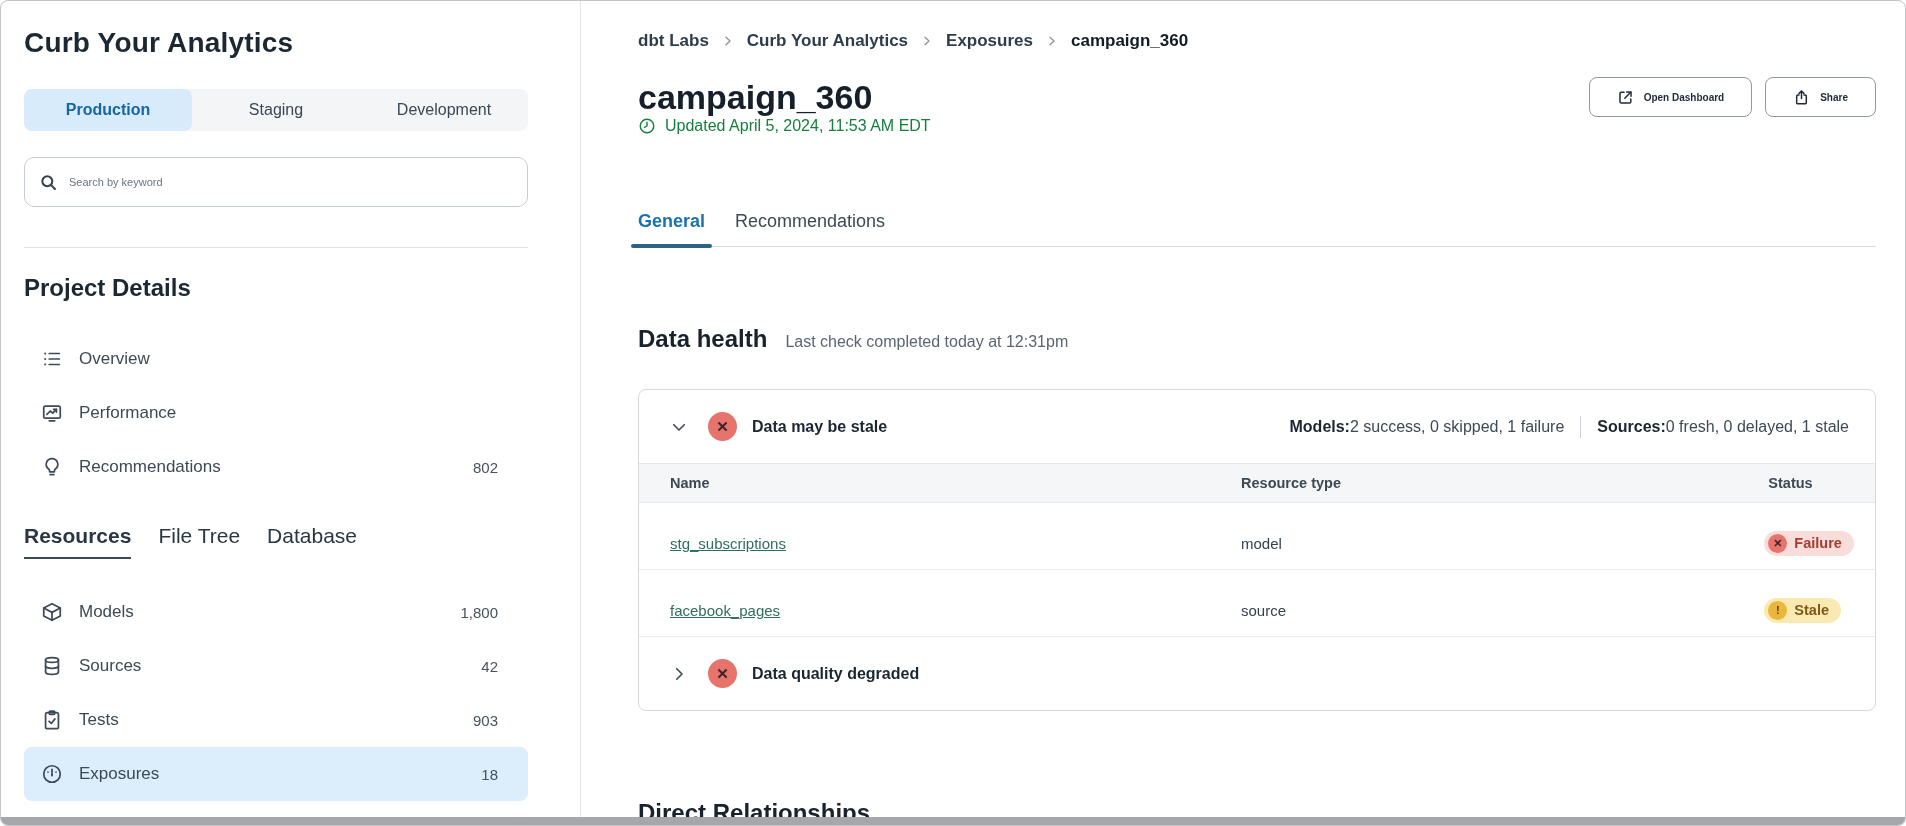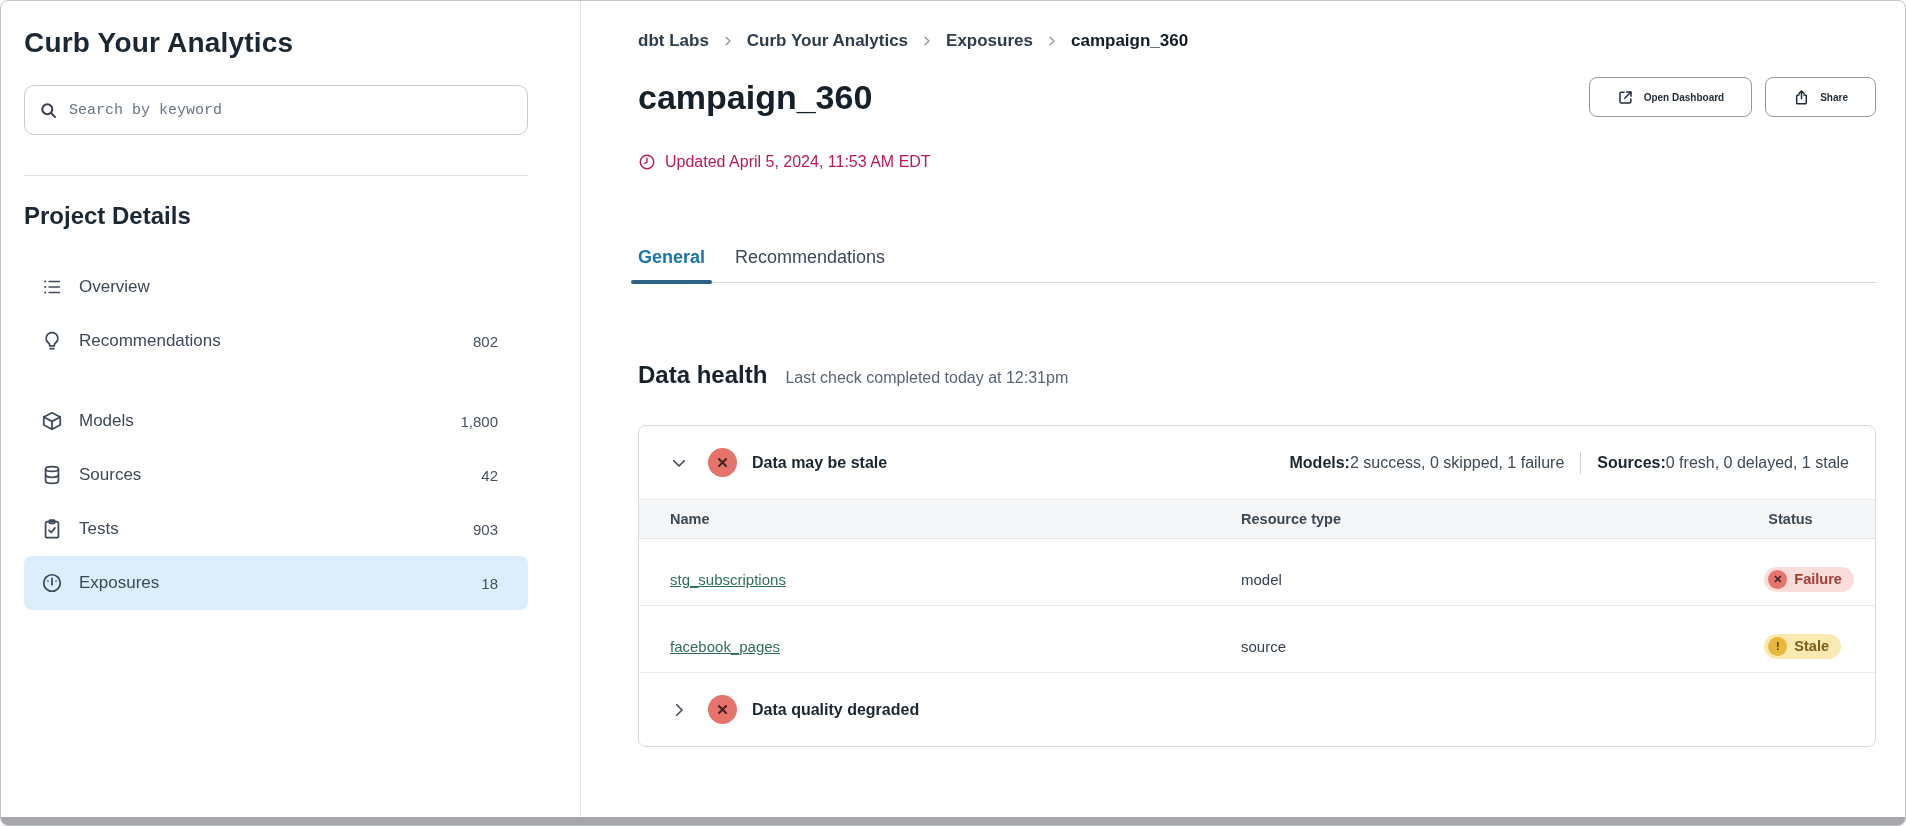--- a/index.html
+++ b/index.html
@@ -10,21 +10,21 @@
 
   
   .sidebar{flex:0 0 580px;width:580px;border-right:1px solid #e2e5e9;padding:26px 0 0 23px}
   .side-inner{width:504px}
   .project-title{font-size:28px;font-weight:600;color:#1b2733;letter-spacing:.2px}
   .env-tabs{display:flex;background:#f3f5f7;border-radius:8px;margin-top:30px;height:42px}
   .env-tab{flex:1;display:flex;align-items:center;justify-content:center;font-size:16px;color:#3b4754;border-radius:8px;cursor:pointer}
   .env-tab.active{background:#d8ebfb;color:#1566a6;font-weight:700}
   .search-box{margin-top:26px;height:50px;border:1px solid #c6ccd3;border-radius:10px;display:flex;align-items:center;padding:0 14px;gap:11px;color:#38424f;background:#fff}
   .search-box svg{flex:0 0 auto}
-  .search-box input{border:none;outline:none;font-size:15px;color:#1b2631;flex:1;font-family:Liberation Mono, monospace;background:transparent}
+  .search-box input{border:none;outline:none;font-size:11px;color:#1b2631;flex:1;font-family:Liberation Sans, sans-serif;background:transparent}
   .search-box input::placeholder{color:#697584}
   .sidebar-divider{border:none;border-top:1px solid #dfe3e7;margin-top:40px}
   .section-heading{margin-top:26px;font-size:24px;font-weight:600;color:#1b2733}
   .side-nav{margin-top:30px}
   .side-nav.resources{margin-top:26px}
   .nav-item{display:flex;align-items:center;height:54px;padding:0 30px 0 17px;color:#3d4956;font-size:17px;border-radius:8px;cursor:pointer}
   .nav-item .icon{width:22px;height:22px;margin-right:16px;display:flex;color:#3f4a58}
   .nav-item .count{margin-left:auto;font-size:15px;color:#46525f}
   .nav-item.active{background:#dcedfb}
   .res-tabs{display:flex;gap:27px;margin-top:30px;align-items:flex-end}
@@ -34,21 +34,21 @@
   
   .main{flex:1;padding:30px 29px 0 57px;position:relative;min-width:0}
   .breadcrumb{display:flex;align-items:center;gap:13px;font-size:17px;font-weight:600;color:#2e3c4c}
   .breadcrumb .crumb{cursor:pointer}
   .crumb-sep{display:flex;color:#8a93a0}
   .breadcrumb .current{font-weight:700;color:#121c26}
   .title-row{display:flex;align-items:center;justify-content:space-between;margin-top:26px}
   .page-title{font-size:34px;font-weight:600;color:#16202b}
   .actions{display:flex;gap:13px}
   .btn{display:inline-flex;align-items:center;gap:10px;height:40px;padding:0 27px;border:1px solid #8f98a3;border-radius:8px;background:#fff;font-size:10px;font-weight:700;color:#1e2a38;font-family:inherit;cursor:pointer}
-  .updated-row{display:flex;align-items:center;gap:9px;margin-top:36px;color:#be185d;font-size:16px}
+  .updated-row{display:flex;align-items:center;gap:9px;color:#15803d;font-size:16px}
   .page-tabs{display:flex;gap:30px;margin-top:76px;border-bottom:1px solid #d7dbe0}
   .page-tab{font-size:18px;color:#3d4956;padding-bottom:14px;position:relative;cursor:pointer}
   .page-tab.active{color:#1a73b1;font-weight:600}
   .page-tab.active::after{content:"";position:absolute;left:-7px;right:-7px;bottom:-2px;height:4px;background:#2c6287;border-radius:2px}
   .section-head{display:flex;align-items:baseline;gap:18px;margin-top:78px}
   .section-title{font-size:24px;font-weight:600;color:#18222d}
   .section-sub{font-size:16px;color:#5a6573}
 
   .health-card{margin-top:36px;border:1px solid #d4d9de;border-radius:8px;overflow:hidden;background:#fff}
   .group-row{display:flex;align-items:center;padding:22px 26px 22px 31px;cursor:pointer}
@@ -83,20 +83,25 @@
 </head>
 <body>
 
 <div class="window">
   <div class="app">
 
     <aside class="sidebar">
       <div class="side-inner">
         <div class="project-title">Curb Your Analytics</div>
 
+        <div class="env-tabs">
+          <div class="env-tab active">Production</div>
+          <div class="env-tab">Staging</div>
+          <div class="env-tab">Development</div>
+        </div>
 
         <div class="search-box">
           <span style="display:flex">
             <svg width="19" height="19" viewBox="0 0 24 24" fill="none" stroke="currentColor" stroke-width="2.6" stroke-linecap="round">
                 <circle cx="10.5" cy="10.5" r="6.3"></circle>
                 <line x1="15.3" y1="15.3" x2="20.2" y2="20.2"></line>
               </svg>
           </span>
           <input type="text" placeholder="Search by keyword" style="">
         </div>
@@ -115,29 +120,45 @@
                   <line x1="9" y1="6" x2="20" y2="6"></line>
                   <line x1="9" y1="12" x2="20" y2="12"></line>
                   <line x1="9" y1="18" x2="20" y2="18"></line>
                 </svg>
             </span>
             <span>Overview</span>
           </div>
           <div class="nav-item">
             <span class="icon">
               <svg width="22" height="22" viewBox="0 0 24 24" fill="none" stroke="currentColor" stroke-width="1.9" stroke-linecap="round" stroke-linejoin="round">
+                  <rect x="3" y="4.5" width="18" height="13" rx="1.5"></rect>
+                  <line x1="9" y1="20.5" x2="15" y2="20.5"></line>
+                  <polyline points="6.5,13.5 10,9.8 12.8,12.2 16.8,8"></polyline>
+                  <polyline points="13.7,8 16.8,8 16.8,11"></polyline>
+                </svg>
+            </span>
+            <span>Performance</span>
+          </div>
+          <div class="nav-item">
+            <span class="icon">
+              <svg width="22" height="22" viewBox="0 0 24 24" fill="none" stroke="currentColor" stroke-width="1.9" stroke-linecap="round" stroke-linejoin="round">
                   <path d="M12 2.8a6.3 6.3 0 0 1 3.7 11.4c-.7.5-1.1 1.3-1.1 2.1v.9h-5.2v-.9c0-.8-.4-1.6-1.1-2.1A6.3 6.3 0 0 1 12 2.8z"></path>
                   <line x1="10" y1="20.4" x2="14" y2="20.4"></line>
                 </svg>
             </span>
             <span>Recommendations</span>
             <span class="count">802</span>
           </div>
         </nav>
 
+        <div class="res-tabs">
+          <div class="res-tab active">Resources</div>
+          <div class="res-tab">File Tree</div>
+          <div class="res-tab">Database</div>
+        </div>
 
         <nav class="side-nav resources">
           <div class="nav-item">
             <span class="icon">
               <svg width="22" height="22" viewBox="0 0 24 24" fill="none" stroke="currentColor" stroke-width="1.9" stroke-linecap="round" stroke-linejoin="round">
                   <path d="M21 7.7 12 3 3 7.7v8.6L12 21l9-4.7z"></path>
                   <polyline points="3,7.7 12,12.4 21,7.7"></polyline>
                   <line x1="12" y1="12.4" x2="12" y2="21"></line>
                 </svg>
             </span>

